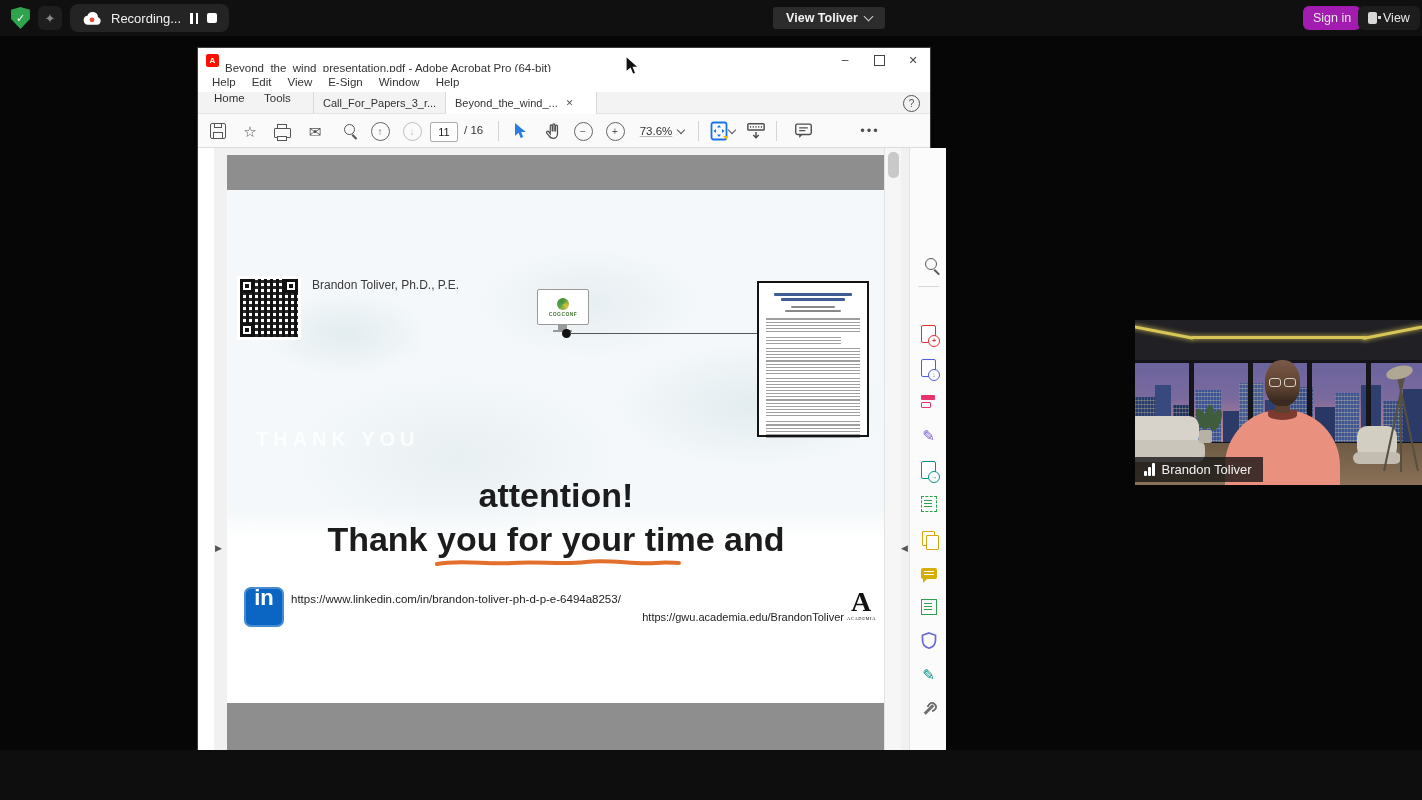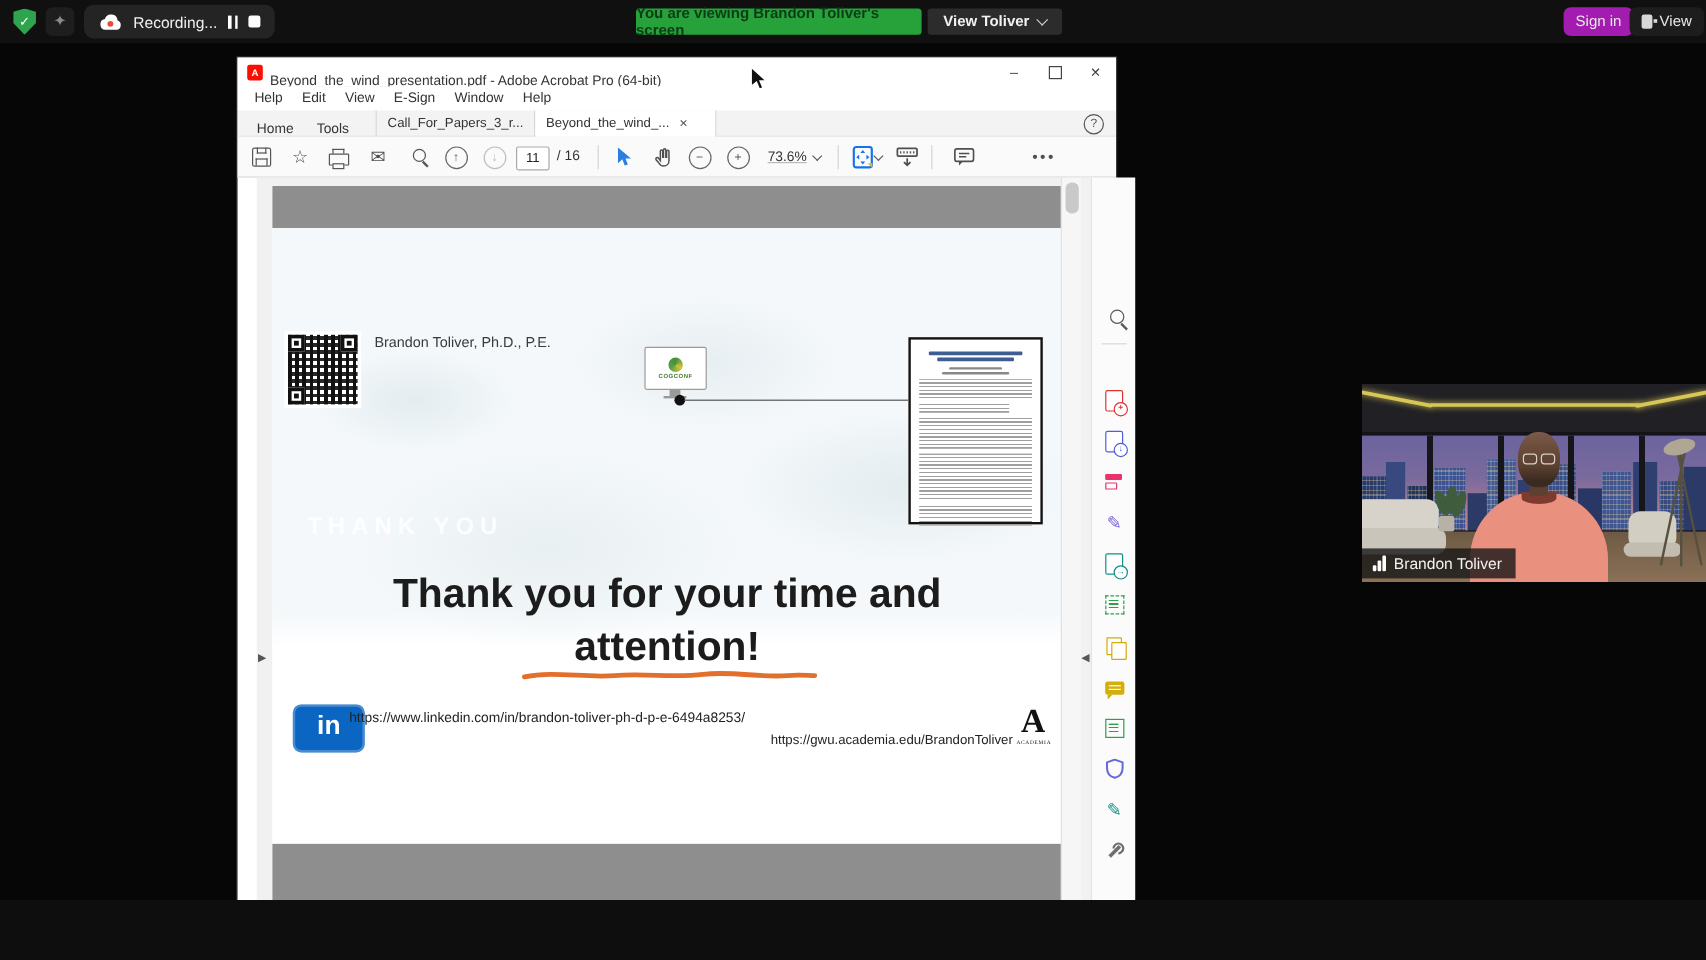--- a/index.html
+++ b/index.html
@@ -34,21 +34,21 @@
   .titlebar{position:absolute;left:0;top:0;width:732px;height:24px;background:#fff;display:flex;align-items:center;}
   .pdficon{width:13px;height:13px;background:#fa0f00;border-radius:2px;margin:0 6px 0 8px;display:flex;align-items:center;justify-content:center;
     color:#fff;font-size:8px;font-weight:bold;}
   .title-text{font-size:11.5px;color:#333;margin-top:16px;}
   .win-ctrls{position:absolute;right:0;top:0;height:24px;display:flex;}
   .win-ctrls>div{width:34px;height:24px;display:flex;align-items:center;justify-content:center;color:#444;font-size:12px;}
   .maxbox{width:9px;height:9px;border:1.2px solid #444;}
   .menubar{position:absolute;left:0;top:24px;width:732px;height:20px;background:#fff;display:flex;align-items:center;padding-left:6px;box-sizing:border-box;}
   .menubar span{font-size:11.5px;color:#333;padding:0 8px;}
   .tabbar{position:absolute;left:0;top:44px;width:732px;height:22px;background:#f3f3f3;border-bottom:1px solid #e4e4e4;box-sizing:border-box;}
-  .navtab{position:absolute;top:0;height:22px;display:flex;align-items:flex-end;font-size:11.5px;color:#333;padding:0 10px;}
+  .navtab{position:absolute;top:0;height:22px;display:flex;align-items:flex-start;font-size:11.5px;color:#333;padding:0 10px;}
   .doctab{position:absolute;top:0;height:22px;display:flex;align-items:center;font-size:11px;color:#333;padding:0 9px;box-sizing:border-box;
     border-left:1px solid #d9d9d9;}
   .doctab.active{background:#fff;border-right:1px solid #d9d9d9;}
   .tab-close{margin-left:8px;font-size:9px;color:#555;}
   .helpq{position:absolute;left:705px;top:3px;width:15px;height:15px;border:1.4px solid #555;border-radius:50%;
     display:flex;align-items:center;justify-content:center;font-size:10px;color:#555;}
 
   
   .toolbar{position:absolute;left:0;top:66px;width:732px;height:34px;background:#fafafa;border-bottom:1px solid #dcdcdc;box-sizing:border-box;}
   .t-ic{position:absolute;top:4px;width:26px;height:26px;display:flex;align-items:center;justify-content:center;color:#4f4f4f;}
@@ -101,22 +101,22 @@
   .conf-txt{font-size:5px;font-weight:bold;color:#4a7a3a;letter-spacing:.4px;margin-top:1px;}
   .conn-dot{position:absolute;left:335px;top:139px;width:9px;height:9px;background:#111;border-radius:50%;}
   .conn-line{position:absolute;left:343px;top:142.5px;width:187px;height:1.6px;background:#555;}
   .paper{position:absolute;left:530px;top:91px;width:112px;height:156px;background:#fff;border:2.5px solid #131313;box-sizing:border-box;padding:10px 7px 6px;}
   .p-title{height:3px;background:#3e5d92;margin:0 auto 2px;border-radius:1px;}
   .p-auth{height:2px;background:#888;margin:5px auto 2px;border-radius:1px;}
   .p-block{background:repeating-linear-gradient(0deg,#9f9f9f 0 1.1px,transparent 1.1px 3.1px);margin-top:4px;}
   .watermark{position:absolute;left:29px;top:238px;font-size:20px;font-weight:bold;letter-spacing:5px;color:rgba(255,255,255,.8);}
   .heading{position:absolute;left:0;top:283px;width:658px;text-align:center;font-size:34px;line-height:44px;font-weight:600;color:#1c1c1c;}
   .squiggle{position:absolute;left:207px;top:366px;}
-  .li-badge{position:absolute;left:17px;top:397px;width:60px;height:40px;background:#0a66c2;border-radius:7px;
-    display:flex;align-items:center;justify-content:center;box-shadow:inset 0 0 0 2px rgba(255,255,255,.25);}
+  .li-badge{position:absolute;left:17px;top:397px;width:40px;height:40px;background:#0a66c2;border-radius:7px;
+    display:flex;align-items:flex-start;justify-content:center;box-shadow:inset 0 0 0 2px rgba(255,255,255,.25);}
   .li-badge span{color:#fff;font-weight:bold;font-size:22px;line-height:1;margin-bottom:5px;}
   .li-url{position:absolute;left:64px;top:403px;font-size:11.5px;color:#222;}
   .acad-url{position:absolute;left:340px;top:421px;width:277px;text-align:right;font-size:11px;color:#222;}
   .acad-logo{position:absolute;left:620px;top:398px;width:28px;text-align:center;}
   .acad-logo .bigA{font-family:"Liberation Serif","DejaVu Serif",serif;font-size:28px;font-weight:bold;color:#111;line-height:28px;}
   .acad-logo .wordmark{font-family:"Liberation Serif","DejaVu Serif",serif;font-size:4.5px;letter-spacing:.6px;color:#111;}
 
   
   .vscroll{position:absolute;left:670px;top:0;width:17px;height:602px;background:#f6f6f6;border-left:1px solid #e2e2e2;box-sizing:border-box;}
   .vthumb{position:absolute;left:2.5px;top:4px;width:11px;height:26px;background:#c9c9c9;border-radius:5px;}
@@ -204,23 +204,20 @@
         <path d="M6.5 15a5 5 0 0 1-.6-9.9A6 6 0 0 1 17.6 6.5 4.4 4.4 0 0 1 16.6 15z" fill="#fff"></path>
         <circle cx="11" cy="9.5" r="2.7" fill="#e84b3c"></circle>
       </svg>
       <span class="rec-label">Recording...</span>
       <span class="rec-pause">
           <i></i>
           <i></i>
         </span>
       <span class="rec-stop"></span>
     </div>
-    <div class="banner">
-      <span>You are viewing Brandon Toliver's screen</span>
-    </div>
     <div class="view-opts">
       <span>View Toliver</span>
       <span class="caret-d"></span>
     </div>
     <div class="signin">
         <span>Sign in</span>
       </div>
     <div class="viewbtn">
       <span class="vic"></span>
       <span>View</span>
@@ -386,22 +383,22 @@
             <div class="p-block" style="height:16px;"></div>
             <div class="p-block" style="height:8px;width:80%;"></div>
             <div class="p-block" style="height:26px;"></div>
             <div class="p-block" style="height:38px;"></div>
             <div class="p-block" style="height:18px;"></div>
           </div>
 
           <div class="watermark">THANK YOU</div>
 
           <div class="heading">
+            <div>attention!</div>
             <div>Thank you for your time and</div>
-            <div>attention!</div>
           </div>
           <svg class="squiggle" width="248" height="12" viewBox="0 0 248 12">
             <path d="M3 8 C28 3 52 9 78 7 C104 5 128 9 152 6 C176 3 200 9 222 7 C232 6 240 7 245 7" fill="none" stroke="#e2702c" stroke-width="4" stroke-linecap="round"></path>
           </svg>
 
           <div class="li-badge">
             <span>in</span>
           </div>
           <div class="li-url">https://www.linkedin.com/in/brandon-toliver-ph-d-p-e-6494a8253/</div>
           <div class="acad-url">https://gwu.academia.edu/BrandonToliver</div>

